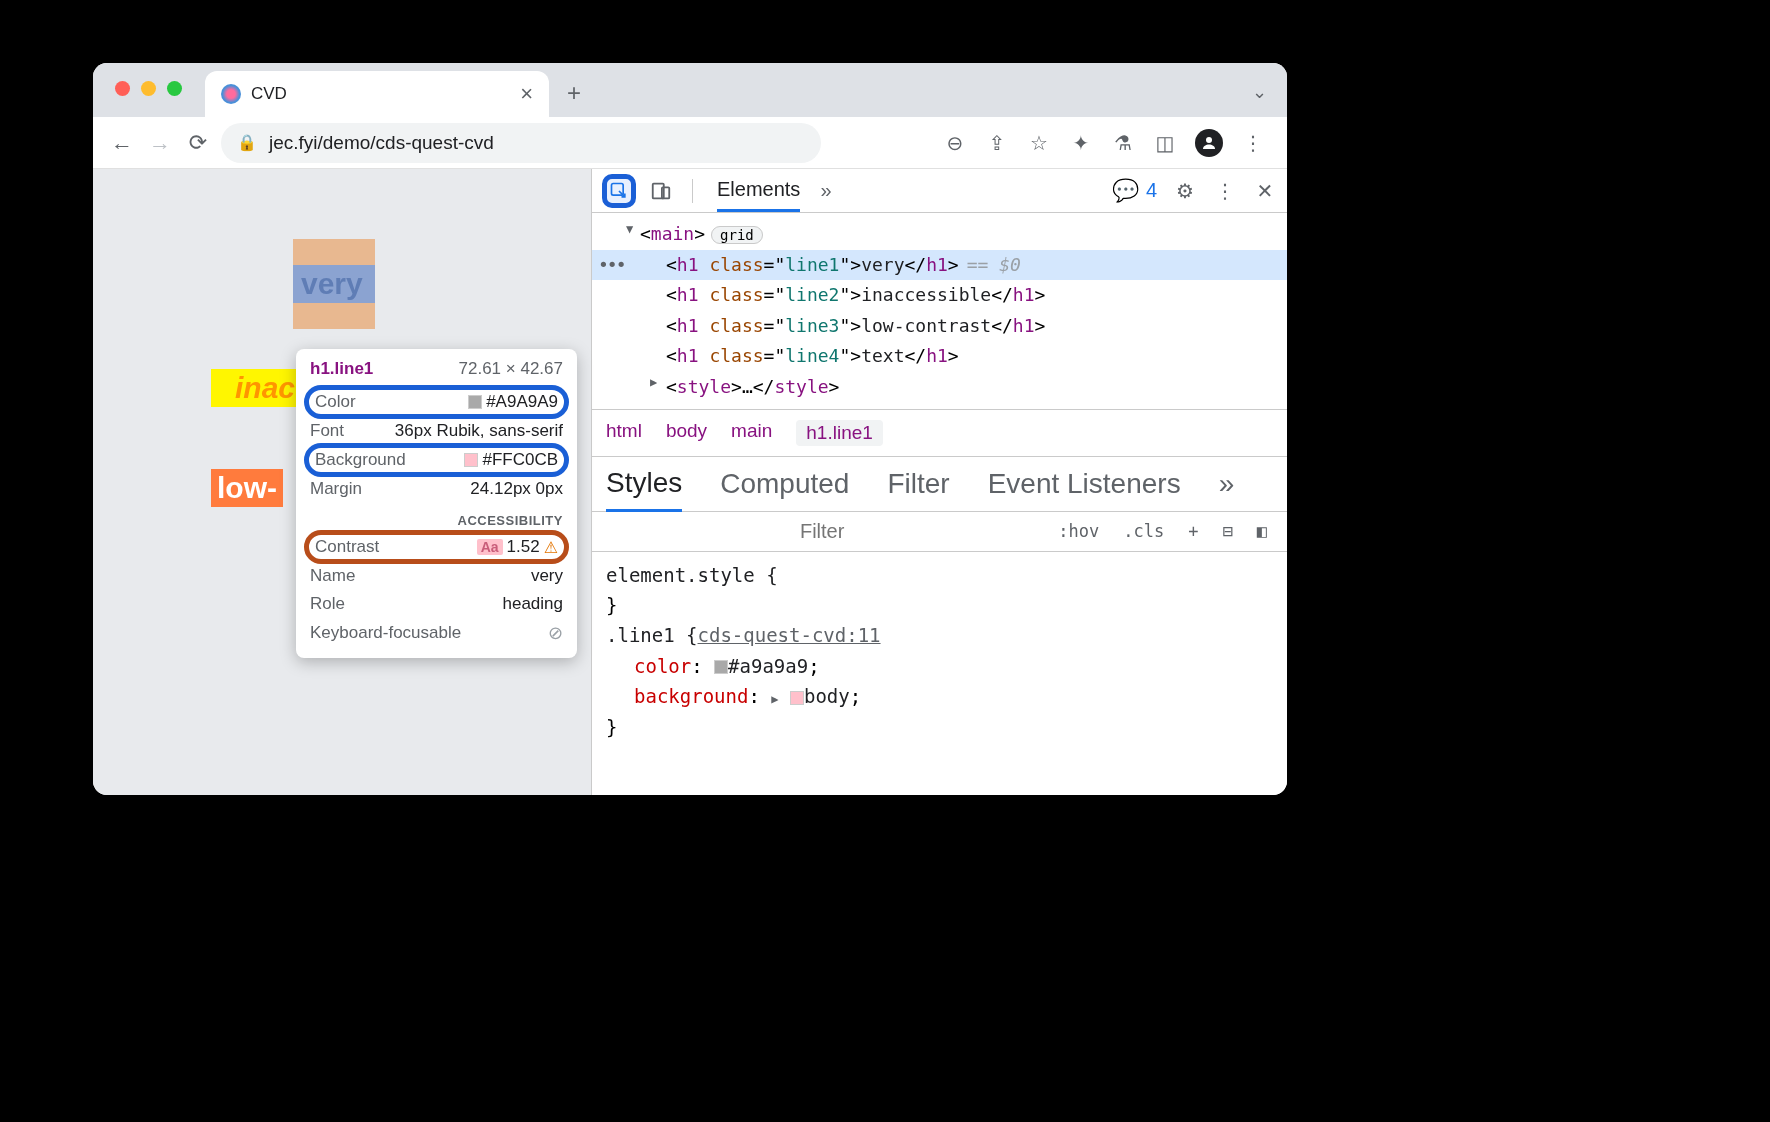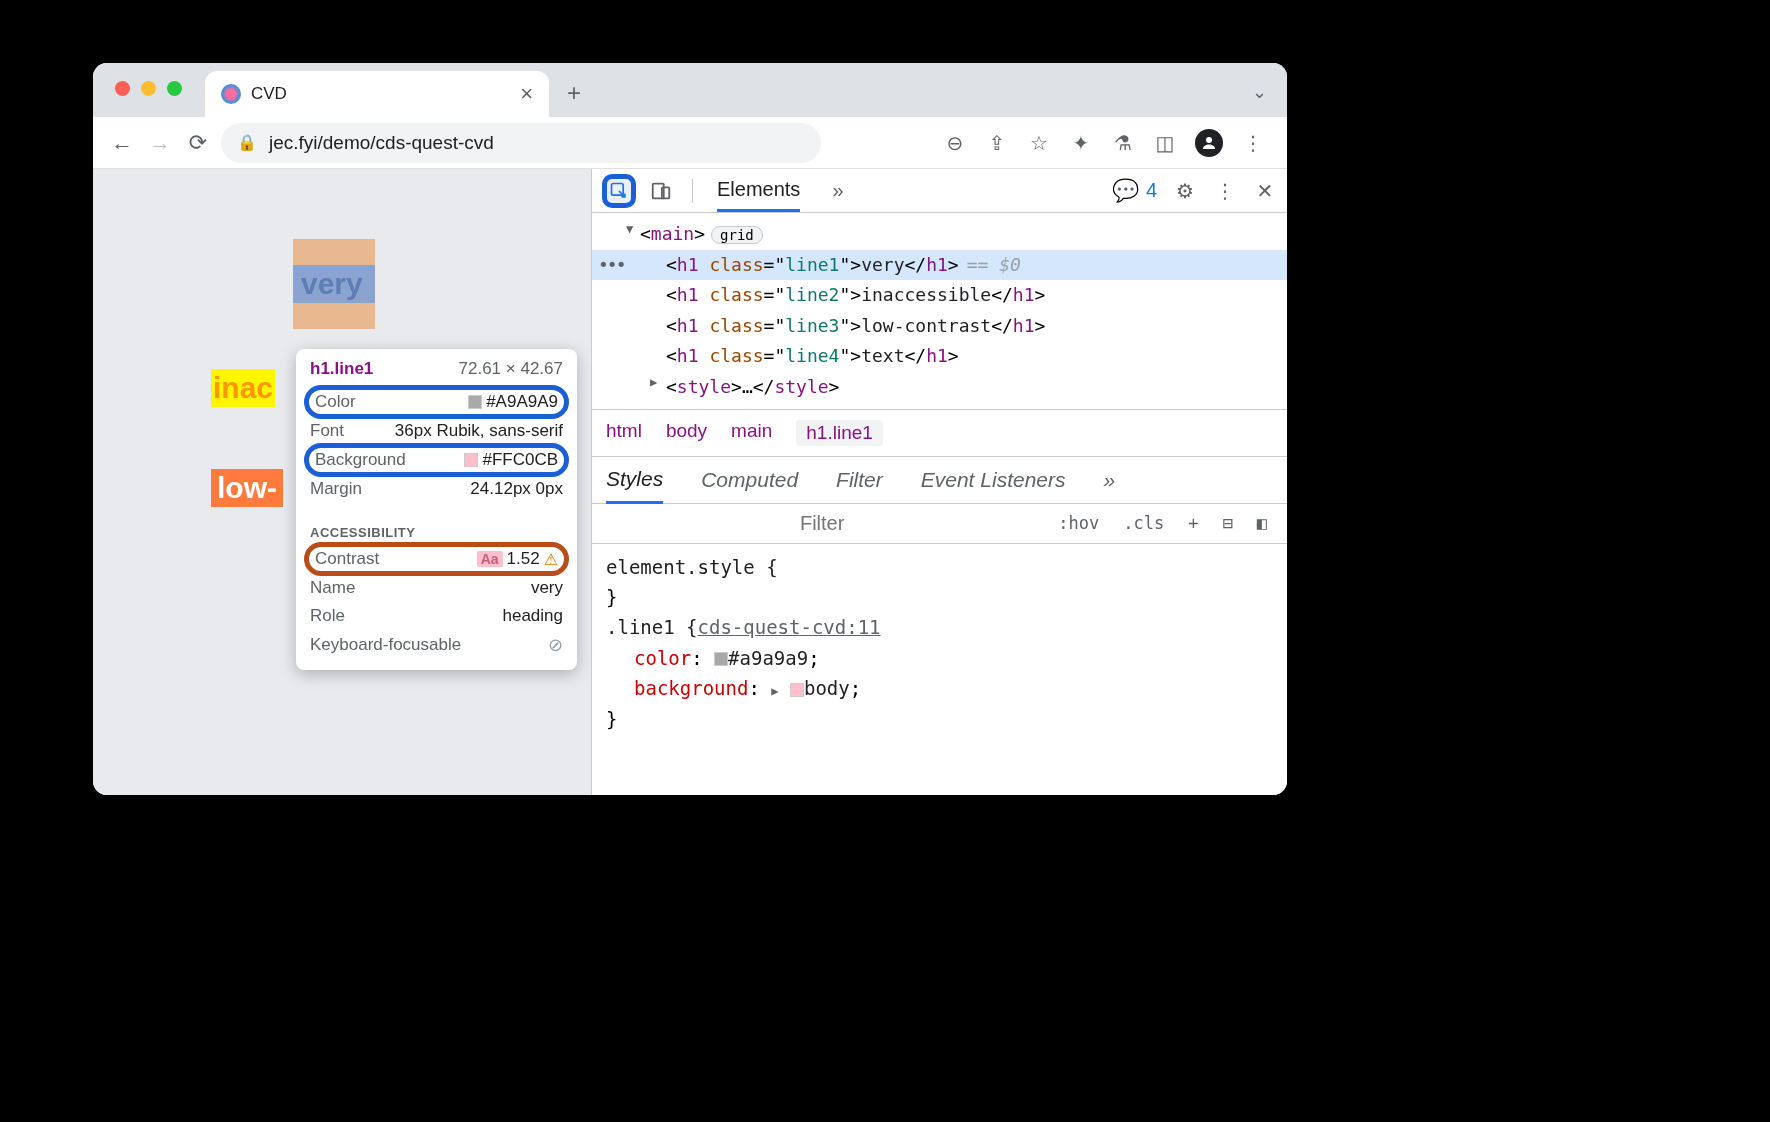--- a/index.html
+++ b/index.html
@@ -28,42 +28,42 @@
 .profile-icon { width: 28px; height: 28px; border-radius: 50%; background: #202124; display: flex; align-items: center; justify-content: center; color: #fff; }
 .content-area { display: flex; height: calc(100% - 106px); }
 .page-area { width: 498px; background: #e8eaed; position: relative; }
 .page-header { padding: 14px 20px; font-size: 19px; color: #3c4043; display: flex; justify-content: space-between; align-items: center; }
 .dark-toggle { background: #dadce0; padding: 6px 10px; border-radius: 6px; }
 .demo-content { position: absolute; left: 200px; top: 70px; }
 .line1-box { width: 82px; background: #e8b890; display: flex; flex-direction: column; }
 .line1-top { height: 26px; background: #e8b890; }
 .line1-mid { background: #8ba3d1; padding: 2px 8px; font-size: 30px; font-weight: 600; color: #5f7db5; }
 .line1-bot { height: 26px; background: #e8b890; }
-.demo-line2 { position: absolute; left: 118px; top: 200px; background: #fff600; padding: 2px 2px; font-size: 30px; font-weight: 700; color: #ff9500; }
+.demo-line2 { position: absolute; left: 118px; top: 200px; background: #fff600; padding: 2px 24px; font-size: 30px; font-weight: 700; color: #ff9500; font-style: italic; }
 .demo-line3 { position: absolute; left: 118px; top: 300px; background: #ff7b3d; padding: 2px 6px; font-size: 30px; font-weight: 700; color: #fff; }
 .tooltip { position: absolute; left: 203px; top: 180px; width: 281px; background: #fff; border-radius: 8px; box-shadow: 0 4px 16px rgba(0,0,0,0.25); padding: 10px 14px; font-size: 17px; }
 .tooltip::before { content: ''; position: absolute; top: -8px; left: 38px; border: 8px solid transparent; border-bottom-color: #fff; }
 .tt-header { display: flex; justify-content: space-between; margin-bottom: 8px; }
 .tt-selector { color: #881280; font-weight: 600; }
 .tt-dims { color: #5f6368; }
 .tt-row { display: flex; justify-content: space-between; padding: 4px 0; align-items: center; position: relative; }
 .tt-label { color: #5f6368; }
 .tt-value { color: #202124; display: flex; align-items: center; gap: 4px; }
 .swatch { width: 14px; height: 14px; border: 1px solid #ccc; display: inline-block; }
-.tt-section { font-size: 13px; font-weight: 600; color: #5f6368; letter-spacing: 0.5px; margin-top: 22px; margin-bottom: 4px; }
+.tt-section { font-size: 13px; font-weight: 600; color: #5f6368; letter-spacing: 0.5px; margin-top: 10px; margin-bottom: 4px; text-align: right; }
 .highlight-blue { border: 5px solid #1a5fd6; border-radius: 18px; padding: 2px 6px; margin: -2px -6px; }
 .highlight-brown { border: 5px solid #b84d1a; border-radius: 18px; padding: 2px 6px; margin: -2px -6px; }
 .aa-badge { background: #ffc0cb; color: #c95d7a; padding: 0 4px; font-size: 14px; font-weight: 600; border-radius: 2px; }
 .warn-icon { color: #e37400; font-size: 16px; }
 .ban-icon { color: #9aa0a6; font-size: 18px; }
 .devtools { flex: 1; background: #fff; display: flex; flex-direction: column; border-left: 1px solid #cacaca; }
 .dt-toolbar { height: 44px; display: flex; align-items: center; padding: 0 10px; gap: 8px; border-bottom: 1px solid #cacaca; }
 .dt-btn { width: 34px; height: 34px; display: flex; align-items: center; justify-content: center; color: #5f6368; font-size: 20px; }
 .dt-btn.active { border: 5px solid #1a5fd6; border-radius: 10px; background: #e8f0fe; }
-.dt-tabs { display: flex; gap: 32px; align-items: center; margin-left: 10px; }
+.dt-tabs { display: flex; gap: 20px; align-items: center; margin-left: 10px; }
 .dt-tab { font-size: 20px; color: #5f6368; padding: 8px 0; }
 .dt-tab.active { color: #1a73e8; border-bottom: 3px solid #1a73e8; font-weight: 500; color: #202124; }
 .dt-toolbar-right { margin-left: auto; display: flex; align-items: center; gap: 16px; }
 .issues-badge { display: flex; align-items: center; gap: 6px; color: #1a73e8; font-size: 20px; }
 .issues-icon { font-size: 22px; }
 .dom-tree { padding: 6px 0; font-family: Menlo, monospace; font-size: 18px; line-height: 1.7; flex: 0 0 auto; }
 .dom-line { padding: 0 0 0 48px; white-space: nowrap; position: relative; }
 .dom-line.selected { background: #d4e7fd; }
 .dom-line.selected::before { content: '•••'; position: absolute; left: 6px; color: #5f6368; letter-spacing: -2px; }
 .dom-line.indent2 { padding-left: 74px; }
@@ -72,21 +72,21 @@
 .tag-name { color: #881280; }
 .attr-name { color: #994500; }
 .attr-val { color: #0f766e; }
 .dom-text { color: #202124; }
 .badge-pill { background: #f1f3f4; border: 1px solid #cacaca; border-radius: 10px; padding: 0 8px; font-size: 14px; margin-left: 6px; }
 .eq-dollar { color: #9aa0a6; font-style: italic; margin-left: 8px; }
 .breadcrumbs { padding: 10px 14px; display: flex; gap: 24px; font-size: 19px; border-top: 1px solid #cacaca; }
 .crumb { color: #881280; }
 .crumb.active { background: #f1f3f4; padding: 2px 10px; border-radius: 4px; }
 .styles-tabs { display: flex; gap: 38px; padding: 0 14px; border-top: 1px solid #cacaca; border-bottom: 1px solid #cacaca; align-items: center; }
-.styles-tab { font-size: 21px; color: #5f6368; padding: 10px 0; font-style: italic; }
+.styles-tab { font-size: 28px; color: #5f6368; padding: 10px 0; }
 .styles-tab.active { color: #202124; border-bottom: 3px solid #1a73e8; margin-bottom: -1px; }
 .filter-bar { display: flex; align-items: center; border-bottom: 1px solid #cacaca; }
 .filter-input { flex: 1; padding: 8px 14px; font-size: 20px; color: #9aa0a6; border: none; outline: none; text-align: center; }
 .filter-actions { display: flex; align-items: center; gap: 12px; padding-right: 14px; font-family: Menlo, monospace; font-size: 17px; color: #5f6368; }
 .filter-action { padding: 4px 6px; }
 .styles-content { padding: 8px 14px; font-family: Menlo, monospace; font-size: 19px; line-height: 1.6; }
 .css-selector { color: #202124; }
 .css-rule { display: flex; justify-content: flex-start; }
 .css-source { color: #5f6368; text-decoration: underline; }
 .css-prop { color: #c80000; margin-left: 28px; }

